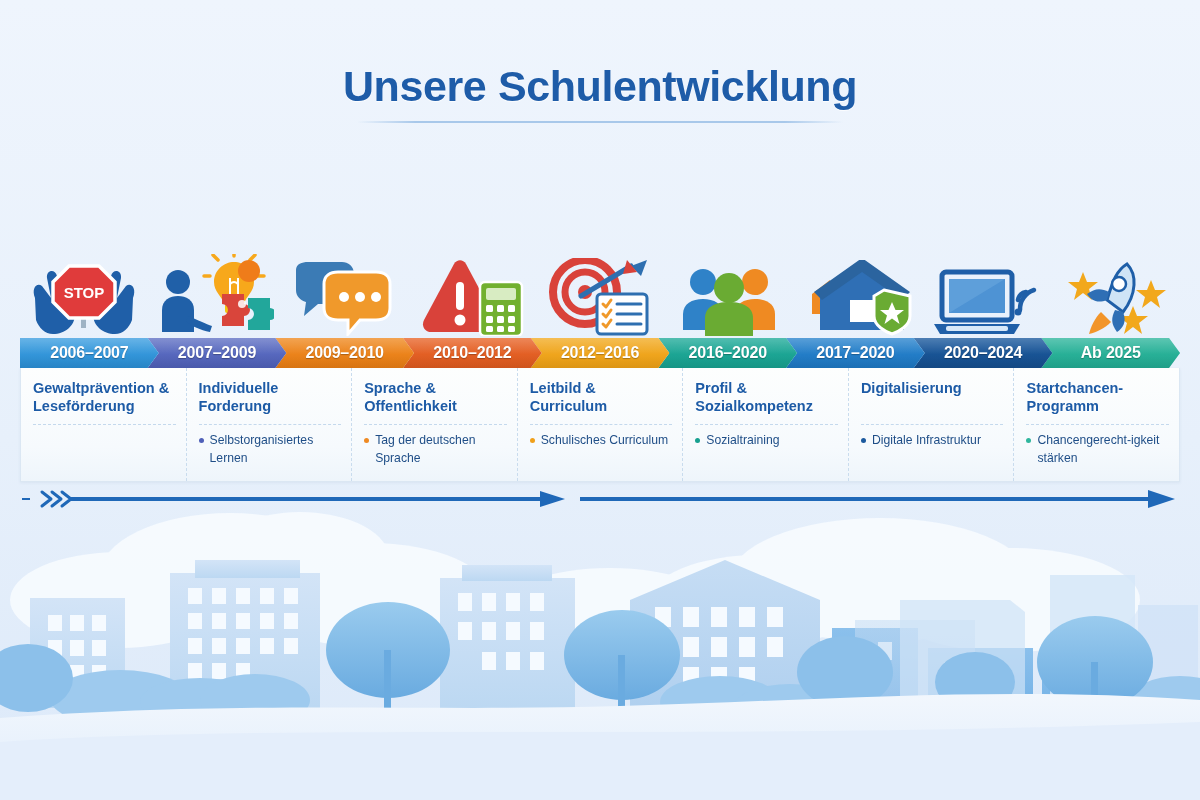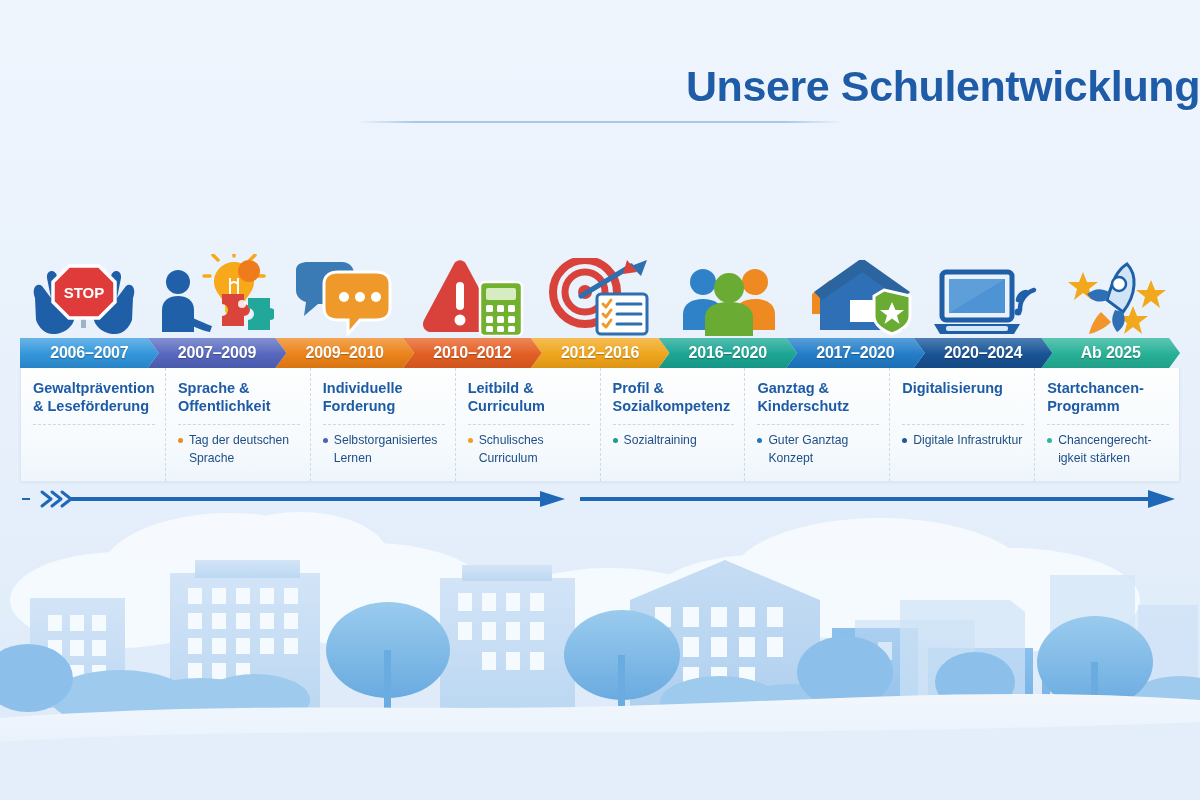--- a/index.html
+++ b/index.html
@@ -25,21 +25,21 @@
     z-index: 0;
     pointer-events: none;
   }
 
   
   #title-block {
     position: absolute;
     top: 62px;
     left: 0;
     width: 1200px;
-    text-align: right;
+    text-align: center;
     z-index: 3;
   }
   #page-title {
     font-size: 43px;
     font-weight: bold;
     color: #1e5ca8;
     letter-spacing: -0.4px;
     text-shadow: 0 1px 1px rgba(255,255,255,0.85);
   }
   #title-rule {
@@ -518,57 +518,49 @@
         <span class="chev-label">Ab 2025</span>
       </div>
     </div>
 
   <div id="content-row">
       <div class="content-cell">
         <div class="cell-heading">Gewaltprävention &amp; Leseförderung</div>
         <div class="cell-sep"></div>
       </div>
       <div class="content-cell">
+        <div class="cell-heading">Individuelle Forderung</div>
+        <div class="cell-sep"></div>
+        <div class="cell-bullet">
+          <span class="bullet-dot" style="background: rgb(79, 96, 184);"></span>
+          <span>Selbstorganisiertes Lernen</span>
+        </div>
+      </div>
+      <div class="content-cell">
         <div class="cell-heading">Sprache &amp; Offentlichkeit</div>
         <div class="cell-sep"></div>
         <div class="cell-bullet">
           <span class="bullet-dot" style="background: rgb(239, 138, 34);"></span>
           <span>Tag der deutschen Sprache</span>
         </div>
       </div>
       <div class="content-cell">
-        <div class="cell-heading">Individuelle Forderung</div>
-        <div class="cell-sep"></div>
-        <div class="cell-bullet">
-          <span class="bullet-dot" style="background: rgb(79, 96, 184);"></span>
-          <span>Selbstorganisiertes Lernen</span>
-        </div>
-      </div>
-      <div class="content-cell">
         <div class="cell-heading">Leitbild &amp; Curriculum</div>
         <div class="cell-sep"></div>
         <div class="cell-bullet">
           <span class="bullet-dot" style="background: rgb(240, 160, 26);"></span>
           <span>Schulisches Curriculum</span>
         </div>
       </div>
       <div class="content-cell">
         <div class="cell-heading">Profil &amp; Sozialkompetenz</div>
         <div class="cell-sep"></div>
         <div class="cell-bullet">
           <span class="bullet-dot" style="background: rgb(23, 160, 143);"></span>
           <span>Sozialtraining</span>
-        </div>
-      </div>
-      <div class="content-cell">
-        <div class="cell-heading">Ganztag &amp; Kinderschutz</div>
-        <div class="cell-sep"></div>
-        <div class="cell-bullet">
-          <span class="bullet-dot" style="background: rgb(29, 119, 194);"></span>
-          <span>Guter Ganztag Konzept</span>
         </div>
       </div>
       <div class="content-cell">
         <div class="cell-heading">Digitalisierung</div>
         <div class="cell-sep"></div>
         <div class="cell-bullet">
           <span class="bullet-dot" style="background: rgb(28, 90, 158);"></span>
           <span>Digitale Infrastruktur</span>
         </div>
       </div>

